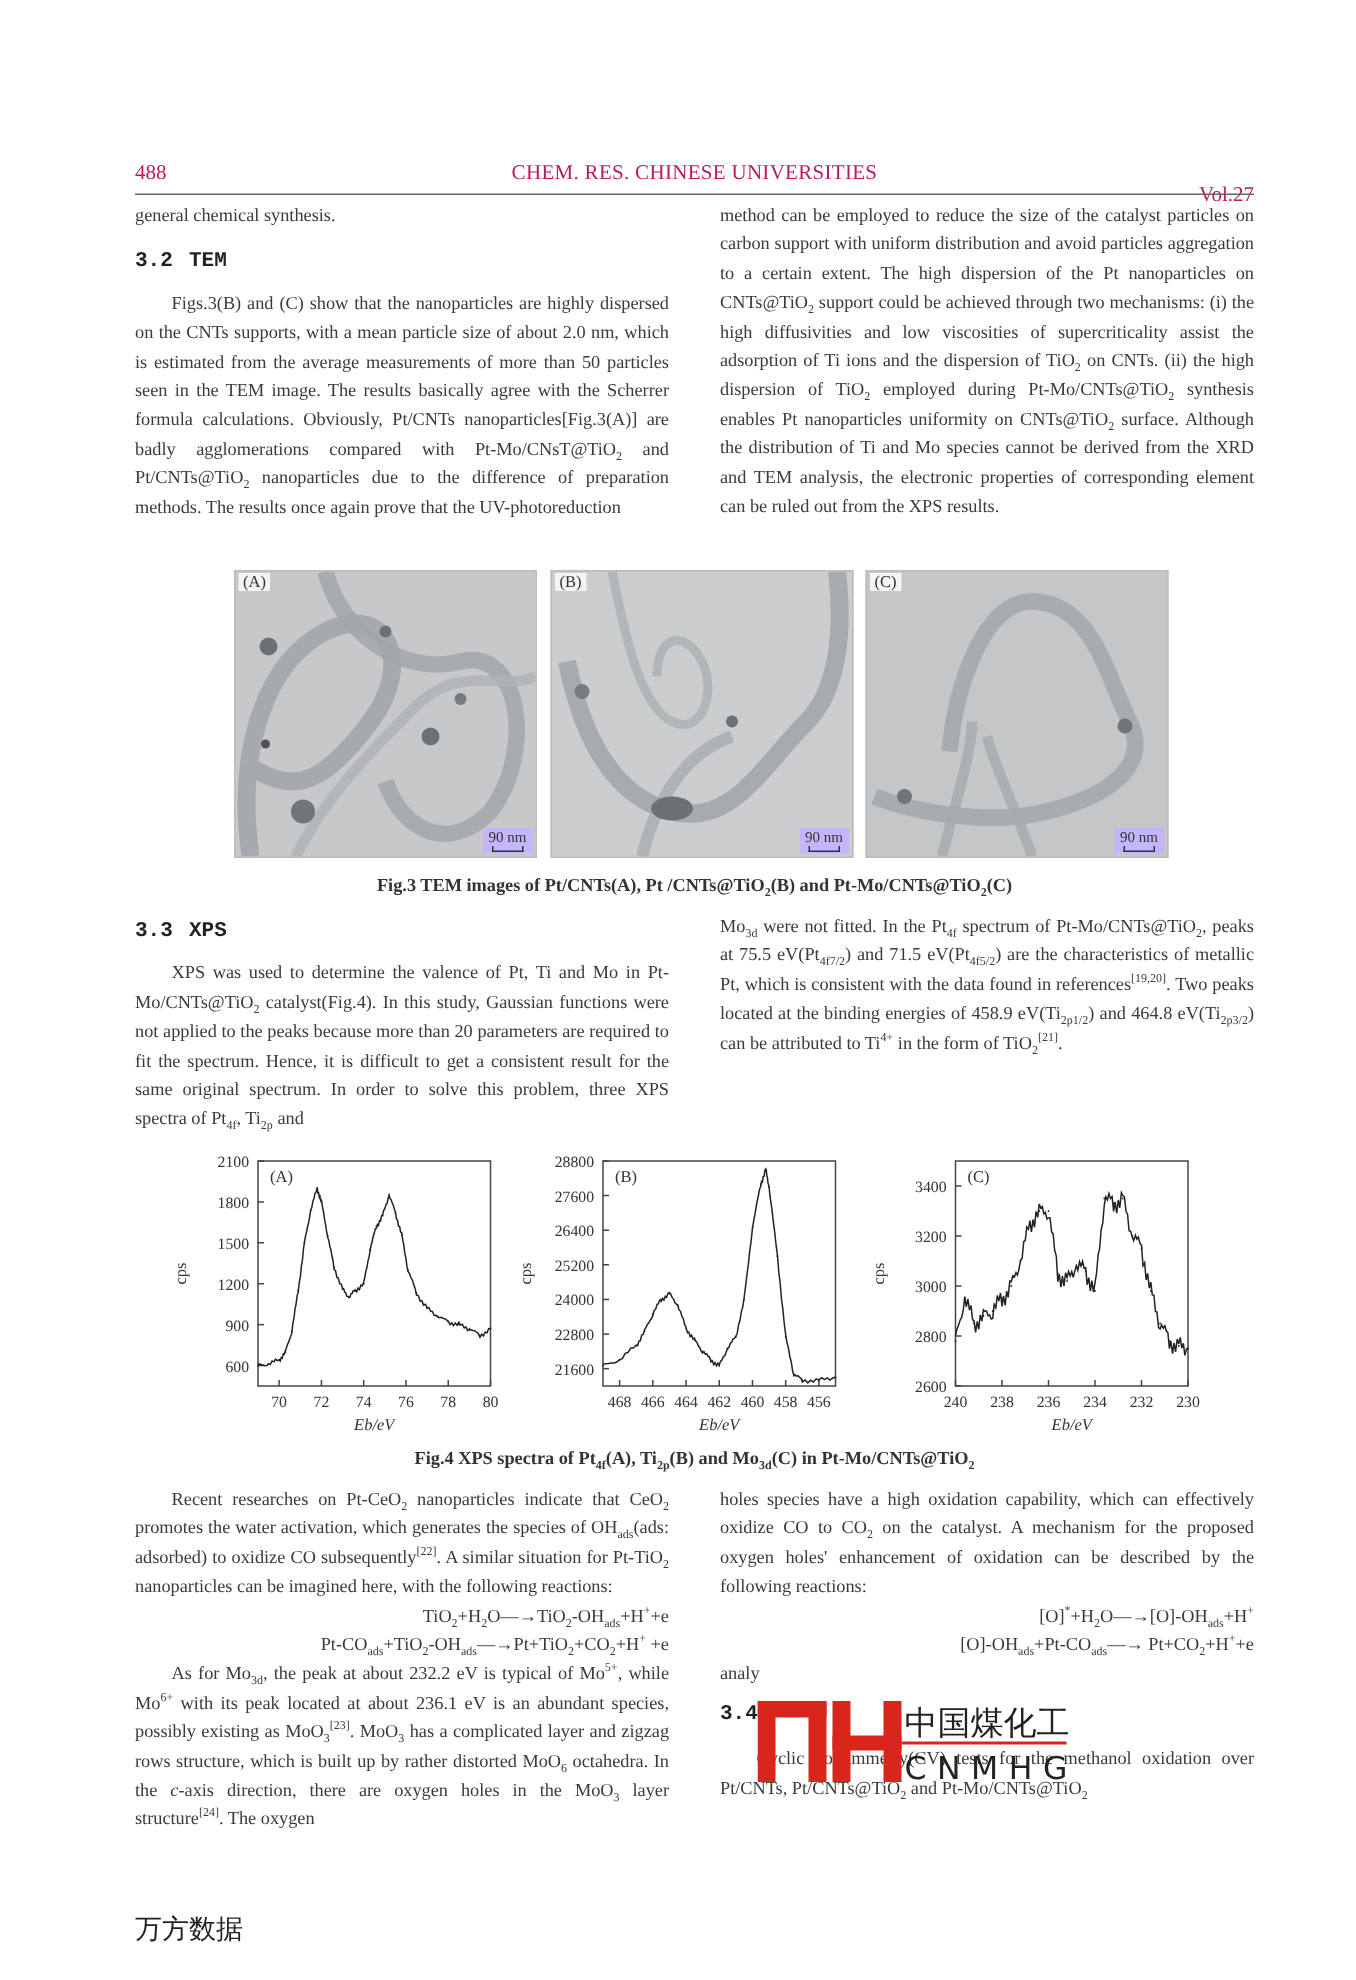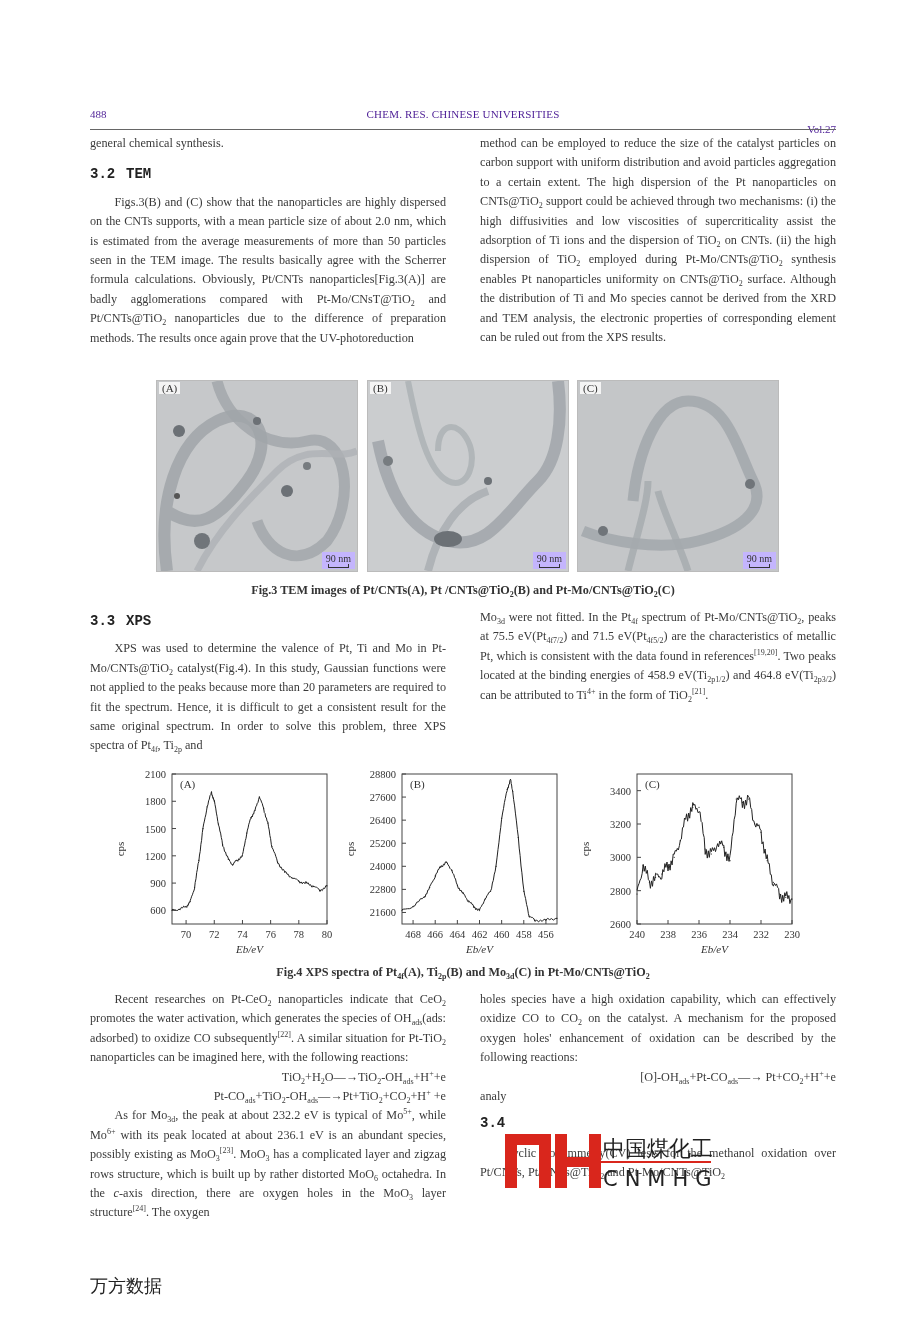--- a/index.html
+++ b/index.html
@@ -1,19 +1,19 @@
 <!DOCTYPE html>
 <html><head>
 <meta charset="utf-8">
 <style>
   html, body { margin: 0; padding: 0; background: #ffffff; }
   body { width: 904px; height: 1320px; position: relative; overflow: hidden;
          font-family: "Liberation Serif", "DejaVu Serif", serif; color: #3a3a3a; }
   .hdr { position: absolute; top: 108px; left: 90px; width: 746px; height: 20px;
-         font-size: 11px; color: #4c1d95; }
+         font-size: 14px; color: #be185d; }
   .hdr .pn { position: absolute; left: 0; top: 0; }
   .hdr .jn { position: absolute; left: 0; right: 0; text-align: center; top: 0; letter-spacing: 0.2px; }
   .hdr .vol { position: absolute; right: 0; top: 15px; }
   .hdr-rule { position: absolute; top: 129px; left: 90px; width: 746px; height: 1px; background: #666; }
   .col { position: absolute; font-size: 12.2px; line-height: 19.4px; text-align: justify; }
   .col p { margin: 0; }
   .ind { text-indent: 2em; }
   .secttl { font-weight: bold; font-size: 14px; font-family: Liberation Mono, monospace; color: #222; }
   .secttl .num { display: inline-block; width: 36px; }
   sub, sup { font-size: 8px; line-height: 0; }
@@ -288,20 +288,21 @@
 
 <div class="col" style="left:90px; top:990px; width:356px;">
   <p class="ind"><span>Recent researches on Pt-CeO</span><sub>2</sub><span> nanoparticles indicate that CeO</span><sub>2</sub><span> promotes the water activation, which generates the species of OH</span><sub>ads</sub><span>(ads: adsorbed) to oxidize CO subsequently</span><sup>[22]</sup><span>. A similar situation for Pt-TiO</span><sub>2</sub><span> nanoparticles can be imagined here, with the following reactions:</span></p>
   <p class="eq"><span>TiO</span><sub>2</sub><span>+H</span><sub>2</sub><span>O—→TiO</span><sub>2</sub><span>-OH</span><sub>ads</sub><span>+H</span><sup>+</sup><span>+e</span></p>
   <p class="eq"><span>Pt-CO</span><sub>ads</sub><span>+TiO</span><sub>2</sub><span>-OH</span><sub>ads</sub><span>—→Pt+TiO</span><sub>2</sub><span>+CO</span><sub>2</sub><span>+H</span><sup>+</sup><span> +e</span></p>
   <p class="ind"><span>As for Mo</span><sub>3d</sub><span>, the peak at about 232.2 eV is typical of Mo</span><sup>5+</sup><span>, while Mo</span><sup>6+</sup><span> with its peak located at about 236.1 eV is an abundant species, possibly existing as MoO</span><sub>3</sub><sup>[23]</sup><span>. MoO</span><sub>3</sub><span> has a complicated layer and zigzag rows structure, which is built up by rather distorted MoO</span><sub>6</sub><span> octahedra. In the </span><i>c</i><span>-axis direction, there are oxygen holes in the MoO</span><sub>3</sub><span> layer structure</span><sup>[24]</sup><span>. The oxygen</span></p>
 </div>
 
 <div class="col" style="left:480px; top:990px; width:356px;">
   <p><span>holes species have a high oxidation capability, which can effectively oxidize CO to CO</span><sub>2</sub><span> on the catalyst. A mechanism for the proposed oxygen holes' enhancement of oxidation can be described by the following reactions:</span></p>
+  <p class="eq"><span>[O]</span><sup>*</sup><span>+H</span><sub>2</sub><span>O—→[O]-OH</span><sub>ads</sub><span>+H</span><sup>+</sup></p>
   <p class="eq"><span>[O]-OH</span><sub>ads</sub><span>+Pt-CO</span><sub>ads</sub><span>—→ Pt+CO</span><sub>2</sub><span>+H</span><sup>+</sup><span>+e</span></p>
   <p>analy</p>
   <p class="secttl" style="margin-top:8px; margin-bottom:10px;"><span class="num">3.4</span></p>
   <p class="ind"><span>Cyclic voltammetry(CV) tests for the methanol oxidation over  Pt/CNTs,  Pt/CNTs@TiO</span><sub>2</sub><span>  and  Pt-Mo/CNTs@TiO</span><sub>2</sub></p>
 </div>
 
 <div class="logo">
   <svg width="210" height="60">
     <g fill="#d9261c">
       <rect x="0" y="4" width="12" height="54"></rect>

